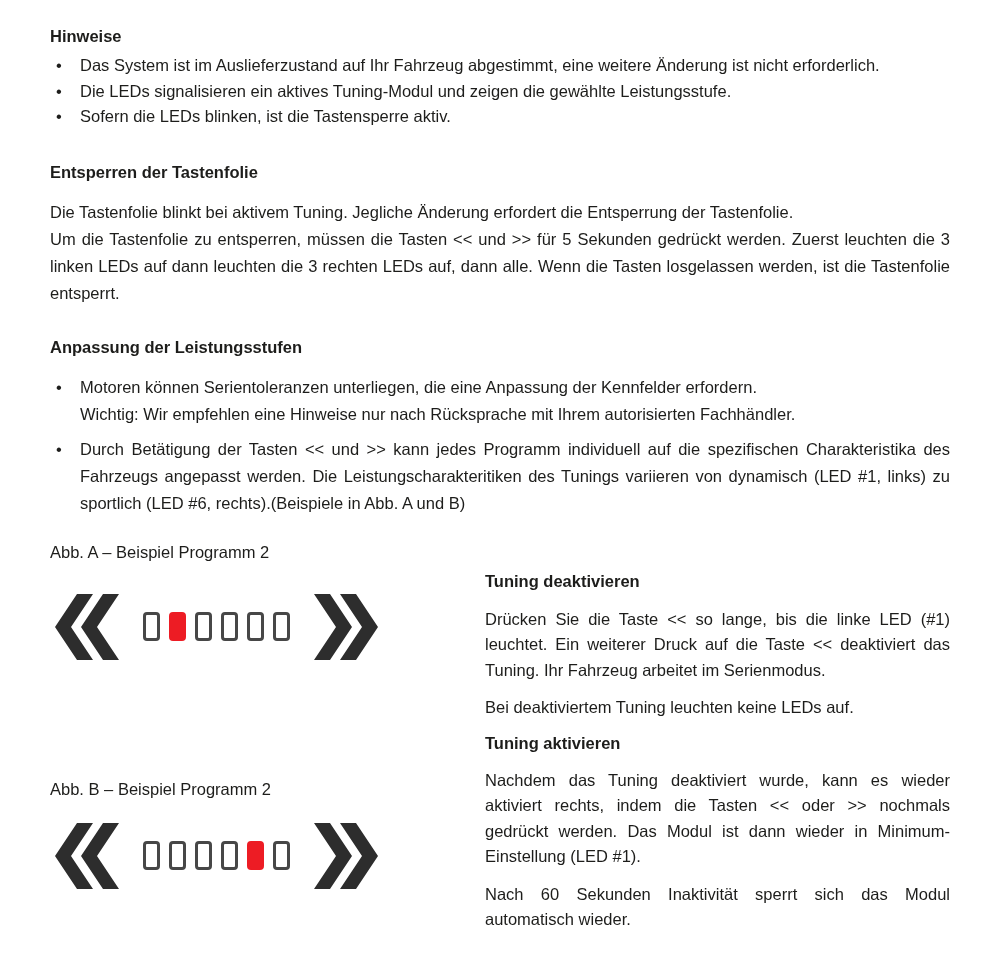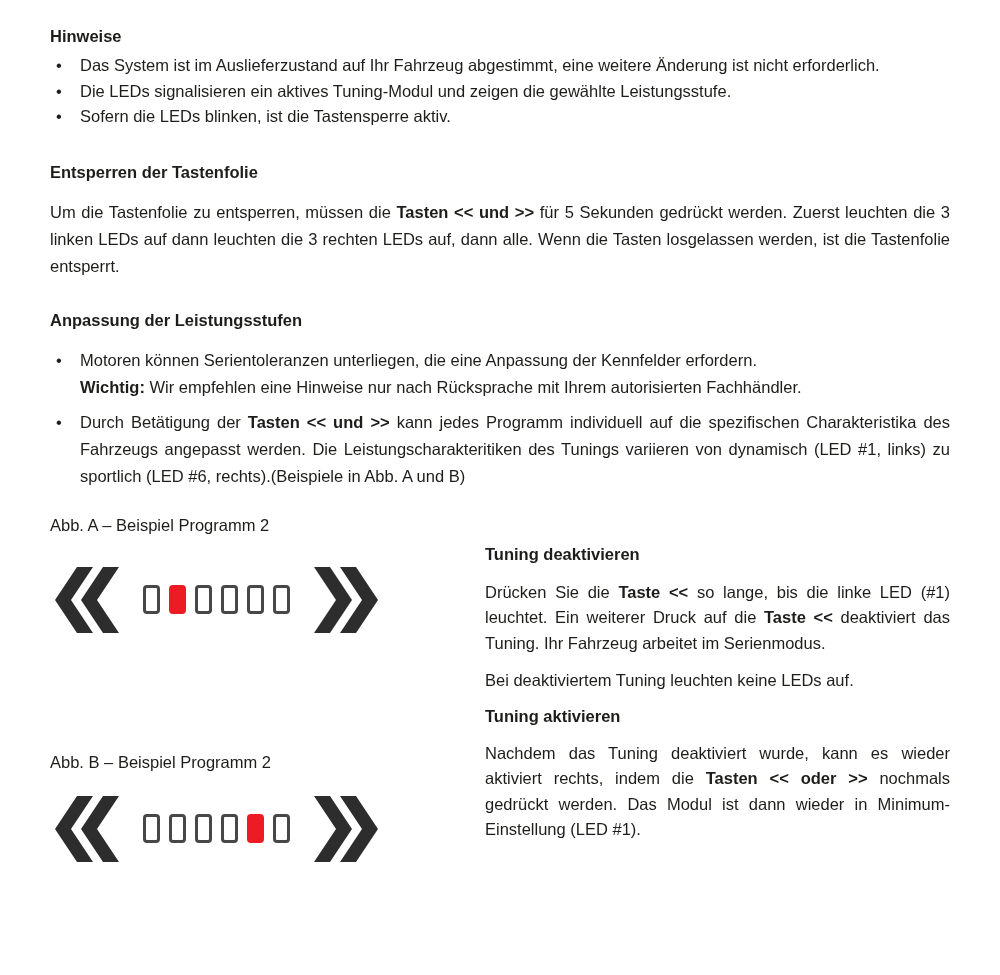--- a/index.html
+++ b/index.html
@@ -16,21 +16,21 @@
     background: #ffffff;
     color: var(--text);
     font-family: "Liberation Sans", sans-serif;
     font-size: 16.5px;
     overflow: hidden;
   }
   .page { width: 1000px; height: 875px; padding: 26px 50px 0 50px; }
 
   .h { font-weight: 700; font-size: 16.5px; line-height: 21px; }
   .just { text-align: justify; }
-  .bold { font-weight: 700; }
+  .bold { font-weight: 400; }
 
   
   .bullet { display: flex; line-height: 25.5px; }
   .bullet .marker { flex: none; width: 30px; padding-left: 6px; }
   .bullet .btext { flex: 1; }
 
   #sec-hinweise .h { margin: 0 0 6px 0; }
 
   #sec-entsperren { margin-top: 32px; }
   #sec-entsperren .h { margin: 0 0 16px 0; }
@@ -86,20 +86,21 @@
       <div class="btext"><span>Die LEDs signalisieren ein aktives Tuning-Modul und zeigen die gewählte Leistungsstufe.</span></div>
     </div>
     <div class="bullet">
       <span class="marker">•</span>
       <div class="btext"><span>Sofern die LEDs blinken, ist die Tastensperre aktiv.</span></div>
     </div>
   </section>
 
   <section id="sec-entsperren">
     <div class="h">Entsperren der Tastenfolie</div>
+    <div class="para"><span>Die Tastenfolie blinkt bei aktivem Tuning. Jegliche Änderung erfordert die Entsperrung der Tastenfolie.</span></div>
     <div class="para just"><span>Um die Tastenfolie zu entsperren, müssen die </span><span class="bold">Tasten &lt;&lt; und &gt;&gt;</span><span> für 5 Sekunden gedrückt werden. Zuerst leuchten die 3 linken LEDs auf dann leuchten die 3 rechten LEDs auf, dann alle. Wenn die Tasten losgelassen werden, ist die Tastenfolie entsperrt.</span></div>
   </section>
 
   <section id="sec-anpassung">
     <div class="h">Anpassung der Leistungsstufen</div>
     <div class="bullet">
       <span class="marker">•</span>
       <div class="btext"><span>Motoren können Serientoleranzen unterliegen, die eine Anpassung der Kennfelder erfordern.</span><br><span class="bold">Wichtig:</span><span> Wir empfehlen eine Hinweise nur nach Rücksprache mit Ihrem autorisierten Fachhändler.</span></div>
     </div>
     <div class="bullet">
@@ -151,16 +152,17 @@
         <polygon points="64,0 48,0 26,33 48,66 64,66 42,33"></polygon>
       </svg>
     </div>
 
     <div class="right-col">
       <div class="h">Tuning deaktivieren</div>
       <p class="just"><span>Drücken Sie die </span><span class="bold">Taste &lt;&lt;</span><span> so lange, bis die linke LED (#1) leuchtet. Ein weiterer Druck auf die </span><span class="bold">Taste &lt;&lt;</span><span> deaktiviert das Tuning. Ihr Fahrzeug arbeitet im Serienmodus.</span></p>
       <p><span>Bei deaktiviertem Tuning leuchten keine LEDs auf.</span></p>
       <div class="h second">Tuning aktivieren</div>
       <p class="just"><span>Nachdem das Tuning deaktiviert wurde, kann es wieder aktiviert rechts, indem die </span><span class="bold">Tasten &lt;&lt; oder &gt;&gt;</span><span> nochmals gedrückt werden. Das Modul ist dann wieder in Minimum-Einstellung (LED #1).</span></p>
+      <p class="just"><span>Nach 60 Sekunden Inaktivität sperrt sich das Modul automatisch wieder.</span></p>
     </div>
 
   </div>
 </div>
 
 </body></html>

